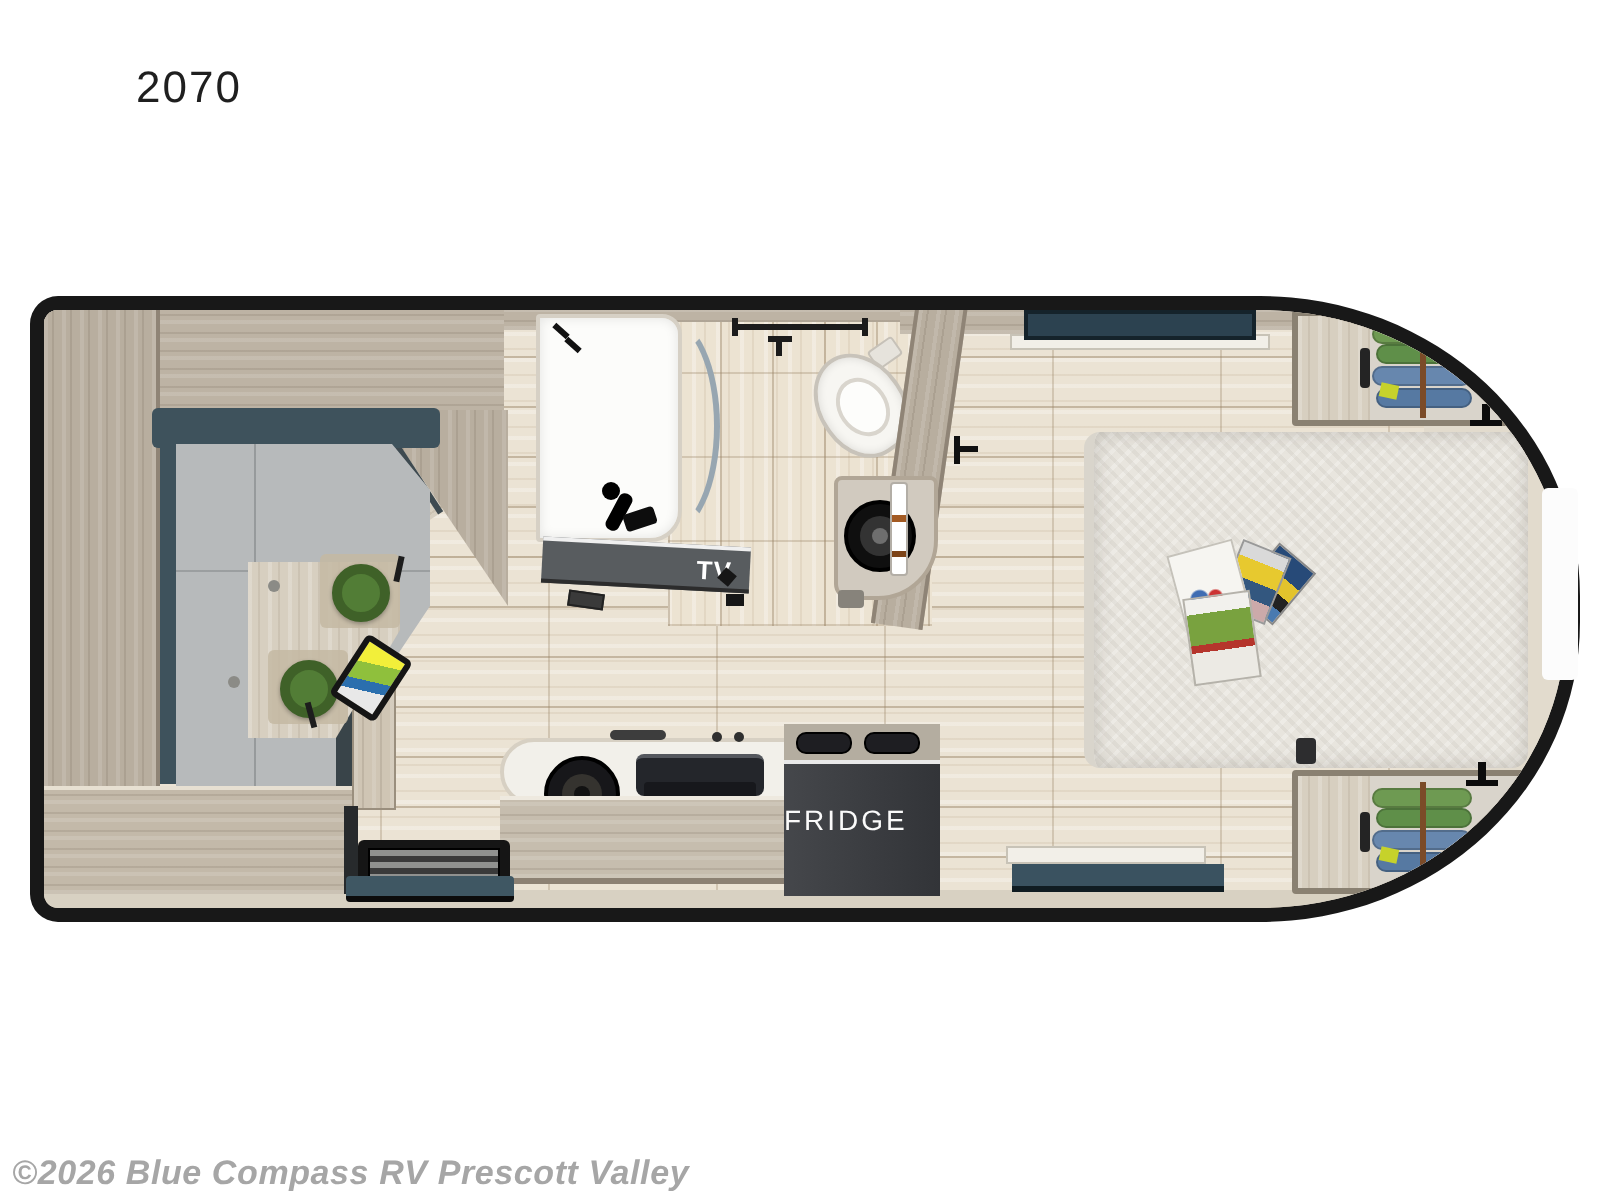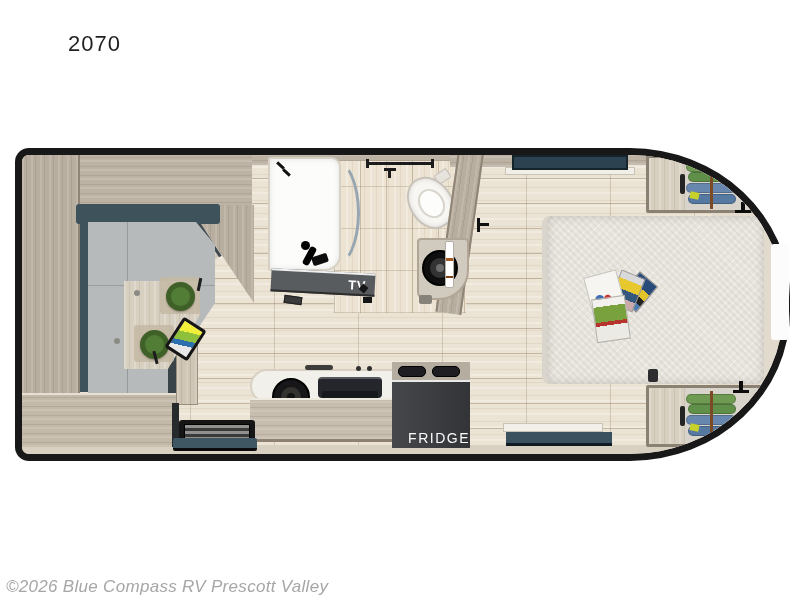--- a/index.html
+++ b/index.html
@@ -27,23 +27,23 @@
     background-image:repeating-linear-gradient(90deg, rgba(255,255,255,.13) 0 2px, transparent 2px 4px, rgba(92,78,62,.14) 4px 5px, transparent 5px 9px);}
   .woodl{background-color:#d7cfc0;
     background-image:repeating-linear-gradient(90deg, rgba(255,255,255,.20) 0 2px, transparent 2px 5px, rgba(120,102,80,.12) 5px 6px, transparent 6px 10px);}
   .plan{
     position:absolute;left:15px;top:148px;width:775px;height:313px;
     border:7px solid #181818;
     border-radius:14px 160px 160px 14px / 14px 150px 150px 14px;
     box-sizing:border-box;overflow:hidden;
   }
   .title{position:absolute;left:68px;top:31px;font-size:22px;color:#1f1f1f;letter-spacing:1px;}
-  .watermark{position:absolute;left:6px;top:577px;font-size:17px;font-weight:normal;font-style:italic;color:#a6a6a6;letter-spacing:.3px;}
+  .watermark{position:absolute;left:6px;top:577px;font-size:17px;font-weight:bold;font-style:italic;color:#a6a6a6;letter-spacing:.3px;}
   .tvlabel{width:100%;height:100%;color:#fff;font-size:13px;font-weight:bold;line-height:21px;text-align:right;padding-right:9px;box-sizing:border-box;letter-spacing:.5px;}
-  .fridgelabel{width:100%;text-align:right;color:#fafafa;font-size:14px;letter-spacing:1.5px;margin-top:48px;}
+  .fridgelabel{width:100%;text-align:left;color:#fafafa;font-size:14px;letter-spacing:1.5px;padding-top:20px;}
 </style>
 </head>
 <body>
 
 <div class="title">2070</div>
 
 <div class="plan tile">
 
   <div class="abs woodh" style="left:0;top:0;width:761px;height:10px;"></div>
   <div class="abs" style="left:0;top:290px;width:740px;height:9px;background:#d8d1c2;"></div>

